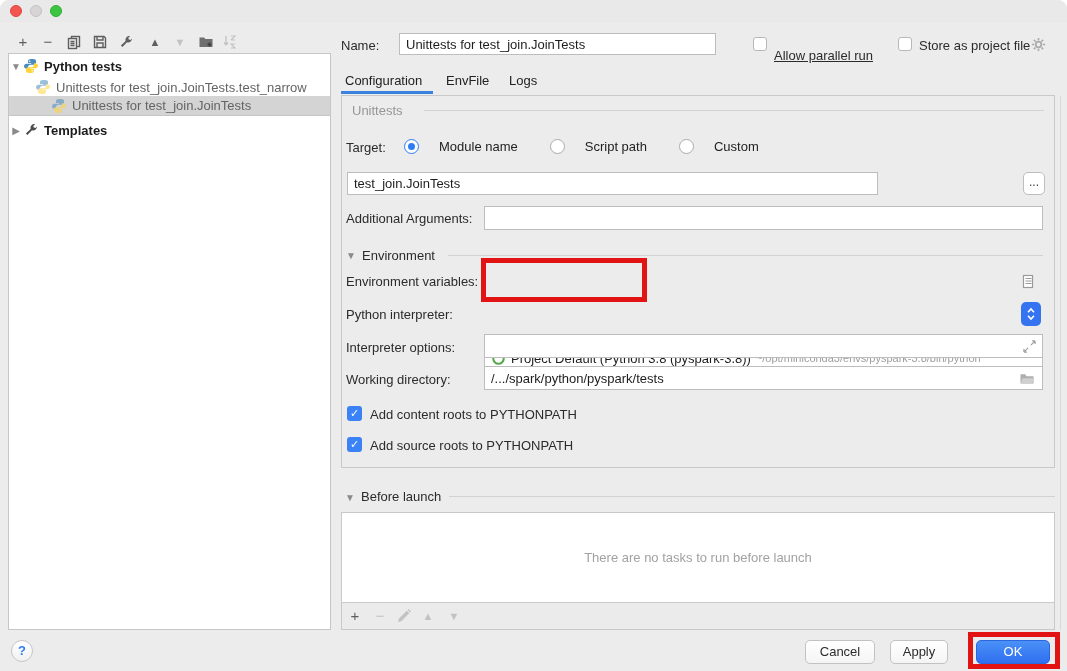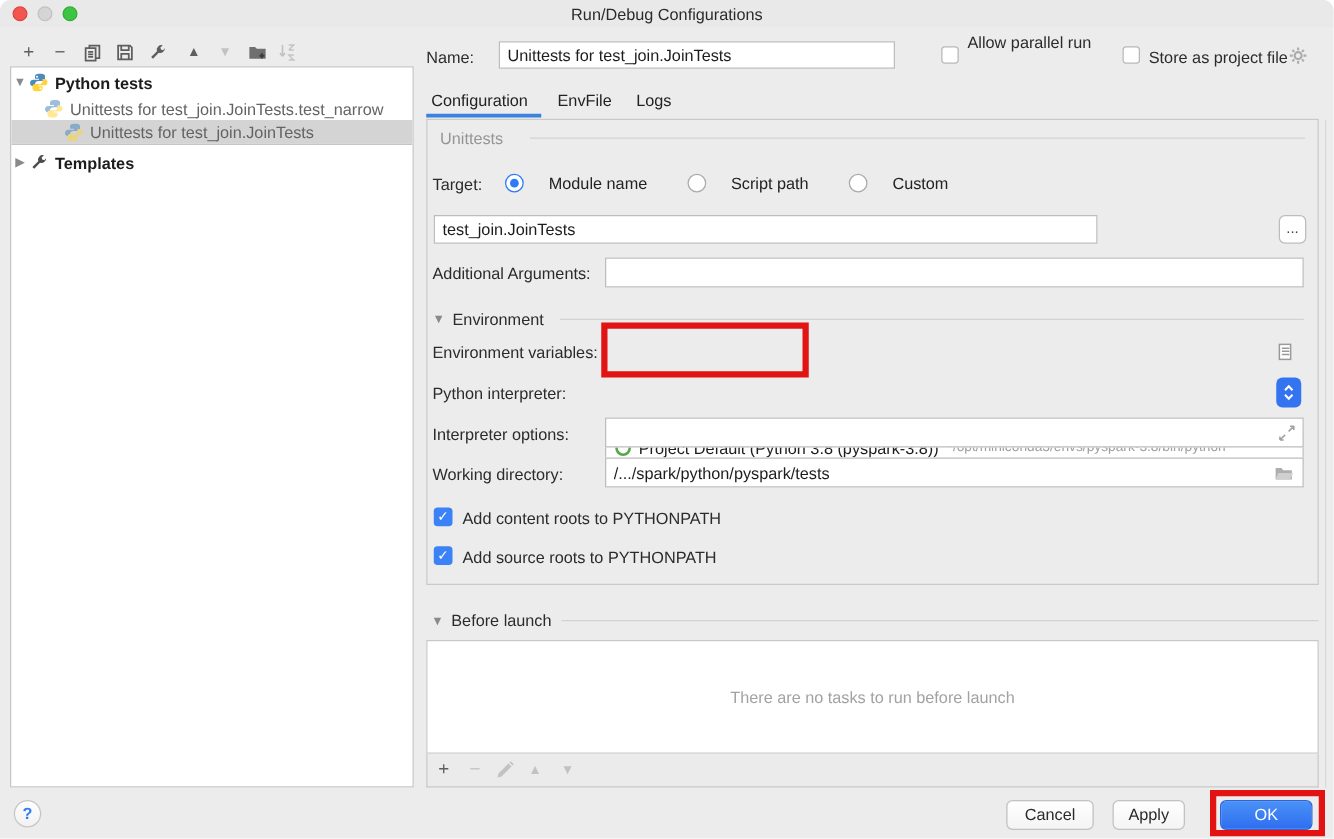--- a/index.html
+++ b/index.html
@@ -98,21 +98,20 @@
 </style>
 </head>
 <body>
 
 <div id="app">
 
   <div class="titlebar">
     <span class="tl tl-red"></span>
     <span class="tl tl-min"></span>
     <span class="tl tl-green"></span>
-    <div class="wtitle">Run/Debug Configurations</div>
   </div>
 
   <div class="tbico" style="left:15px;top:34px;">
     <span class="glyph">+</span>
   </div>
   <div class="tbico" style="left:40px;top:34px;">
     <span class="glyph">−</span>
   </div>
   <div class="tbico" style="left:66px;top:34px;">
     <svg class="icon16" viewBox="0 0 16 16" fill="none" stroke="#5e5e5e" stroke-width="1.4">
@@ -186,21 +185,21 @@
         <path d="M14 4.6a3.8 3.8 0 0 1-5 3.6L4.4 13 2.9 11.6l4.7-4.7a3.8 3.8 0 0 1 4.6-4.8L10.3 4l.5 1.6 1.6.5z"></path>
       </svg>
       <span class="tlabel-bold">Templates</span>
     </div>
   </div>
 
   <div class="lbl" style="left:341px;top:38px;">Name:</div>
   <input class="field" style="left: 399px; top: 33px; width: 317px; height: 22px;" value="Unittests for test_join.JoinTests">
 
   <div class="cbox" style="left:753px;top:37px;"></div>
-  <div class="lbl" style="left:774px;top:26px;">Allow parallel run</div>
+  <div class="lbl" style="left:774px;top:48px;text-decoration:underline;">Allow parallel run</div>
 
   <div class="cbox" style="left:898px;top:37px;"></div>
   <div class="lbl" style="left:919px;top:38px;">Store as project file</div>
   <div class="fieldicon" style="left:1030px;top:36px;width:16px;height:16px;">
     <svg width="15" height="15" viewBox="0 0 16 16">
       <circle cx="8" cy="8" r="3" stroke="#ababab" stroke-width="1.8" fill="none"></circle>
       <g stroke="#ababab" stroke-width="1.8">
         <line x1="8" y1="1" x2="8" y2="3.4"></line>
           <line x1="8" y1="12.6" x2="8" y2="15"></line>
         <line x1="1" y1="8" x2="3.4" y2="8"></line>

